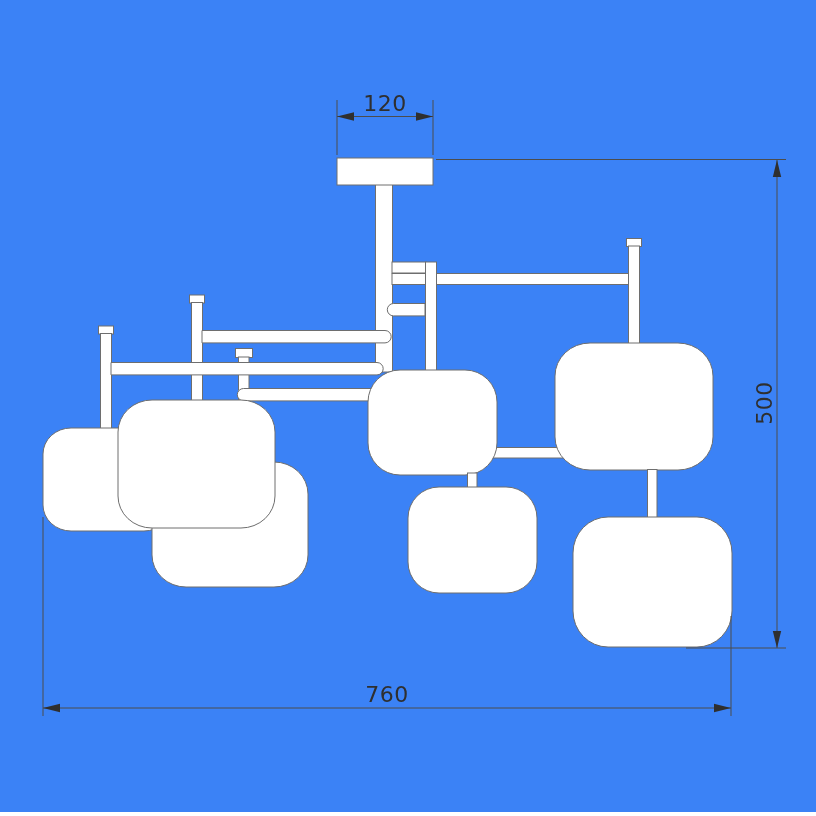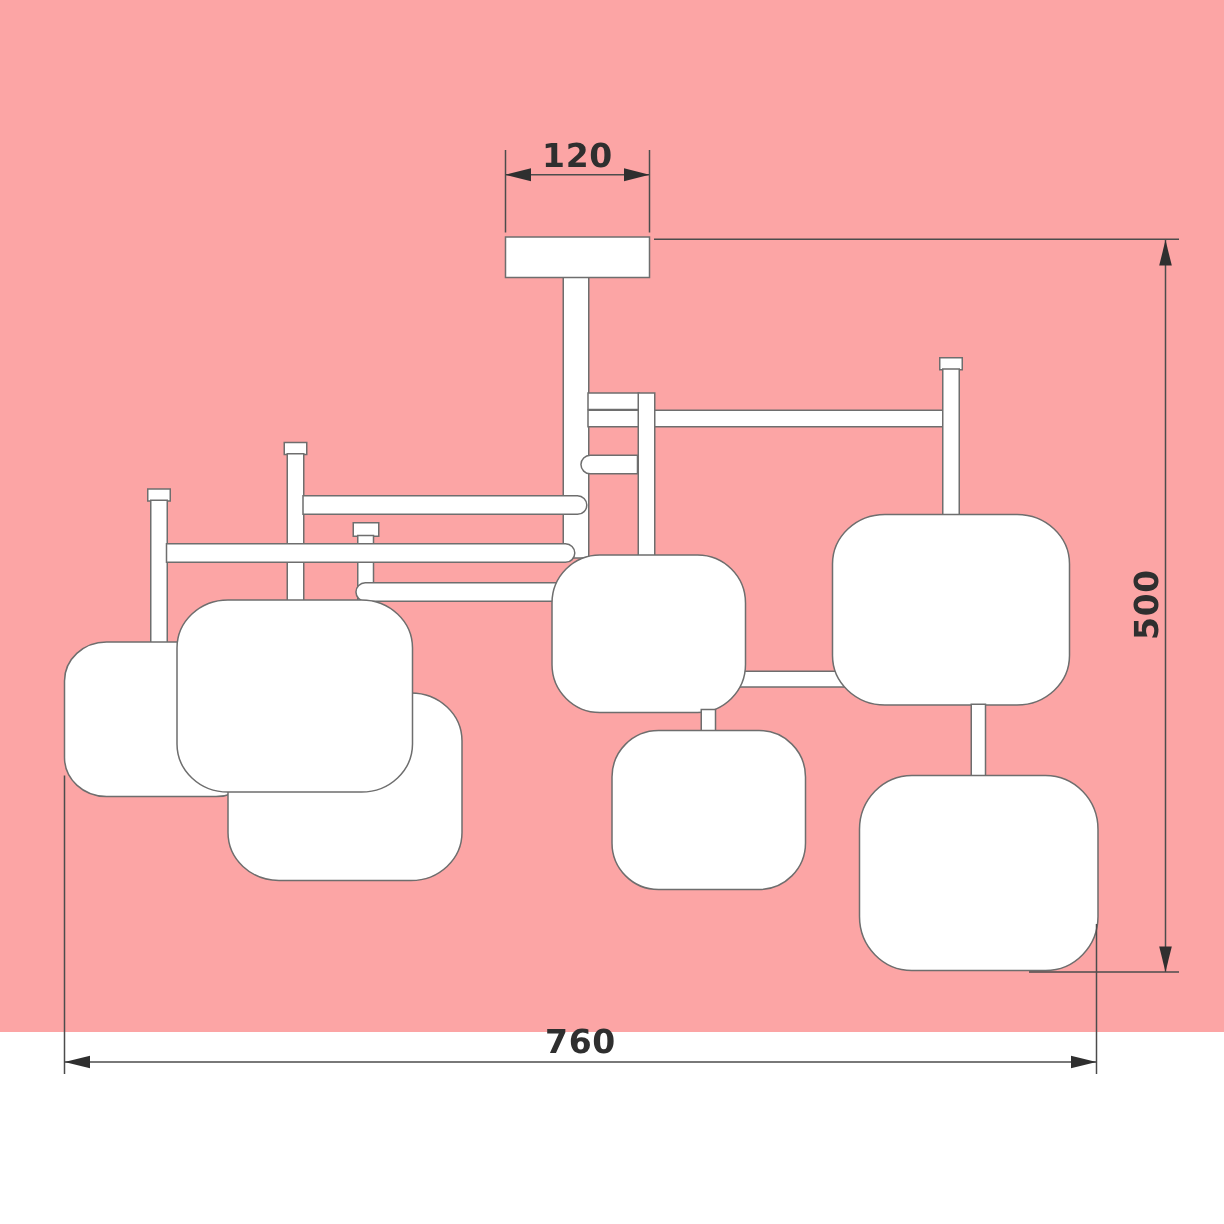--- a/index.html
+++ b/index.html
@@ -6,23 +6,22 @@
     margin: 0;
     padding: 0;
     background: #ffffff;
     width: 816px;
     height: 816px;
     overflow: hidden;
   }
   .stage {
     position: relative;
     width: 816px;
-    height: 688px;
-    background: #fca5a5;
-    font-weight: bold;
+    height: 812px;
+    background: #3b82f6;
   }
   svg { display: block; }
   .dim-text {
     font-family: "DejaVu Sans", "Liberation Sans", sans-serif;
     font-size: 22px;
     fill: #2f2f2f;
     letter-spacing: 0.5px;
   }
   .dimline { stroke: #4c4c4c; stroke-width: 1; fill: none; }
   .arrow   { fill: #2f2f2f; stroke: none; }

